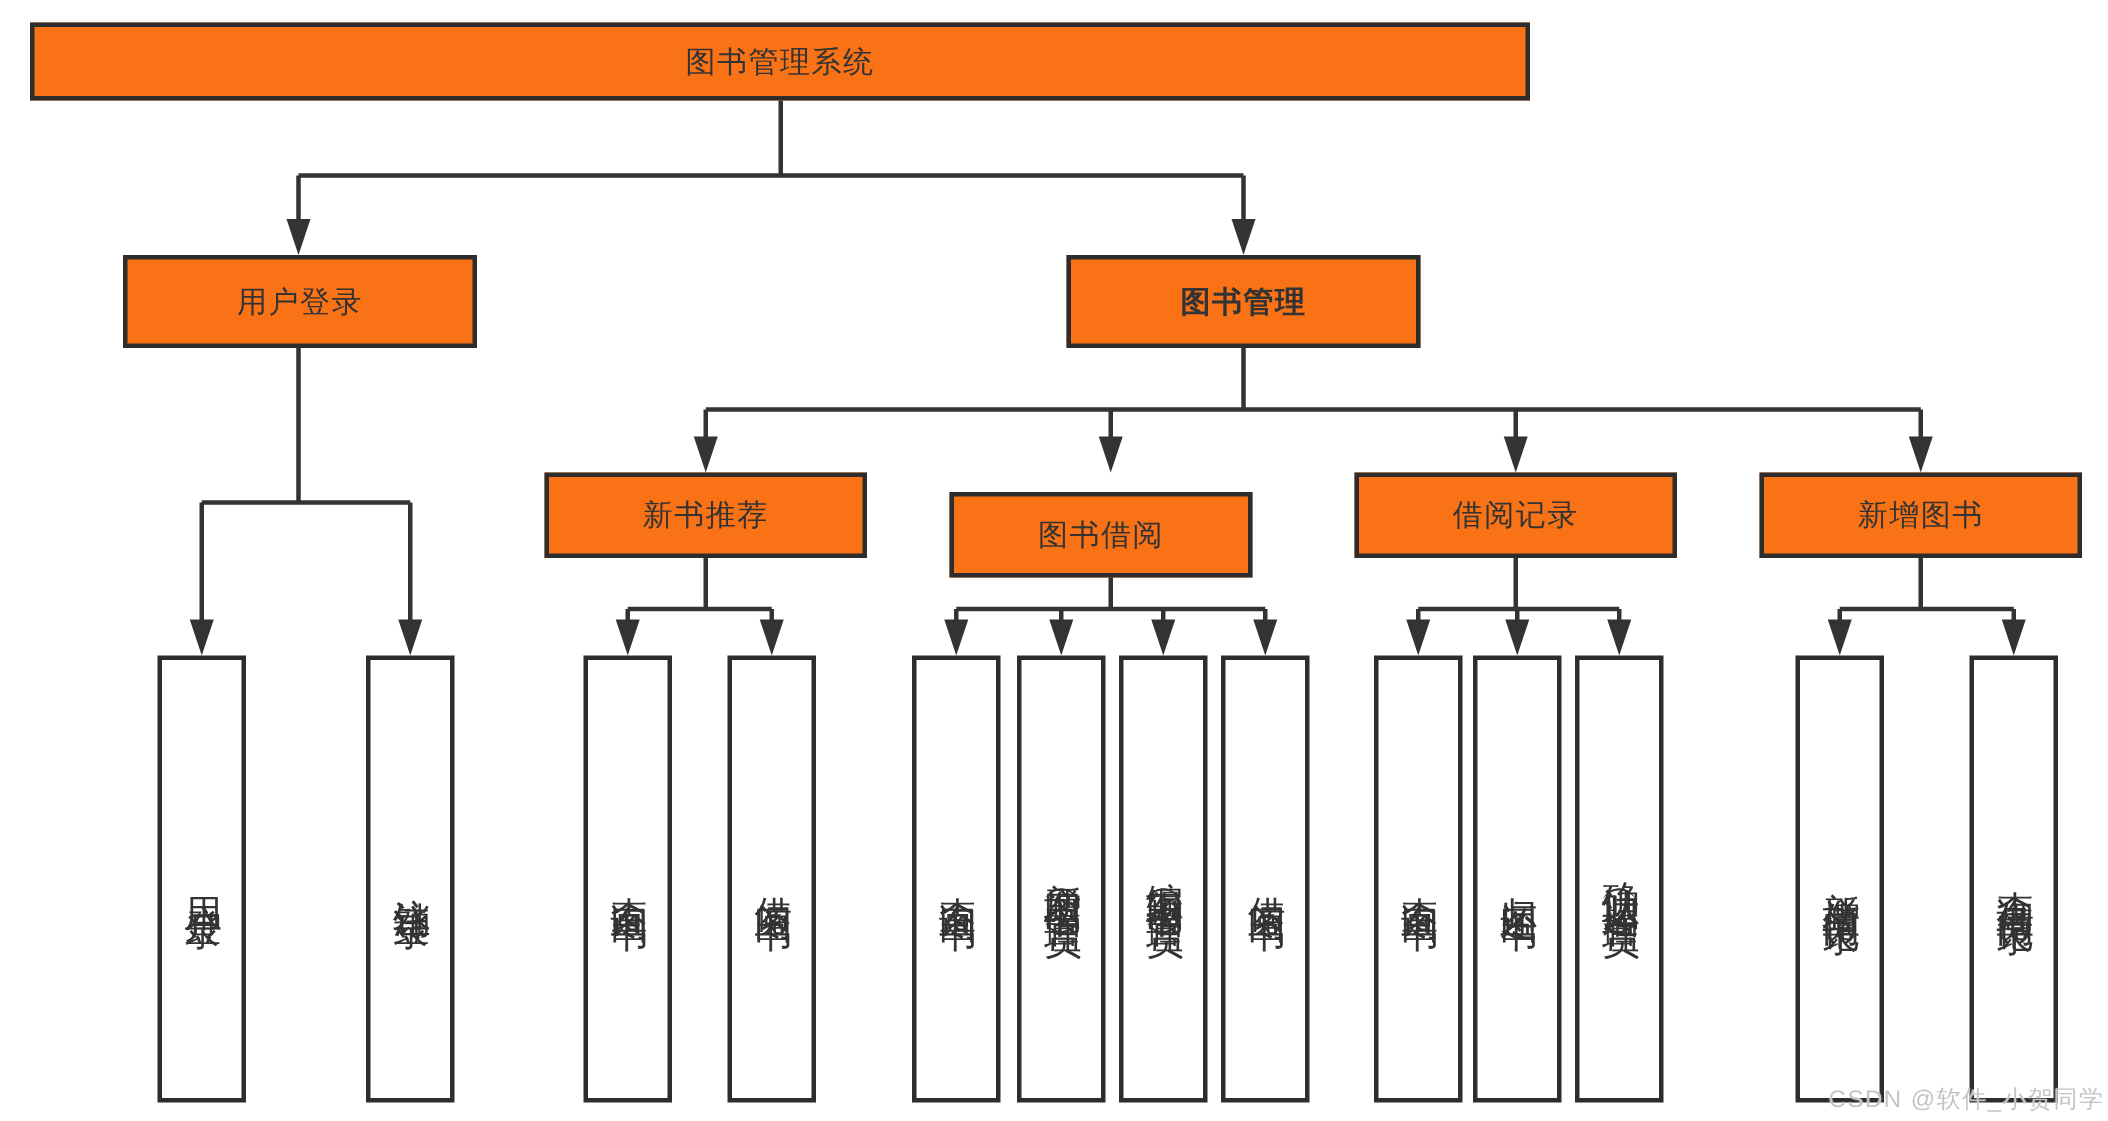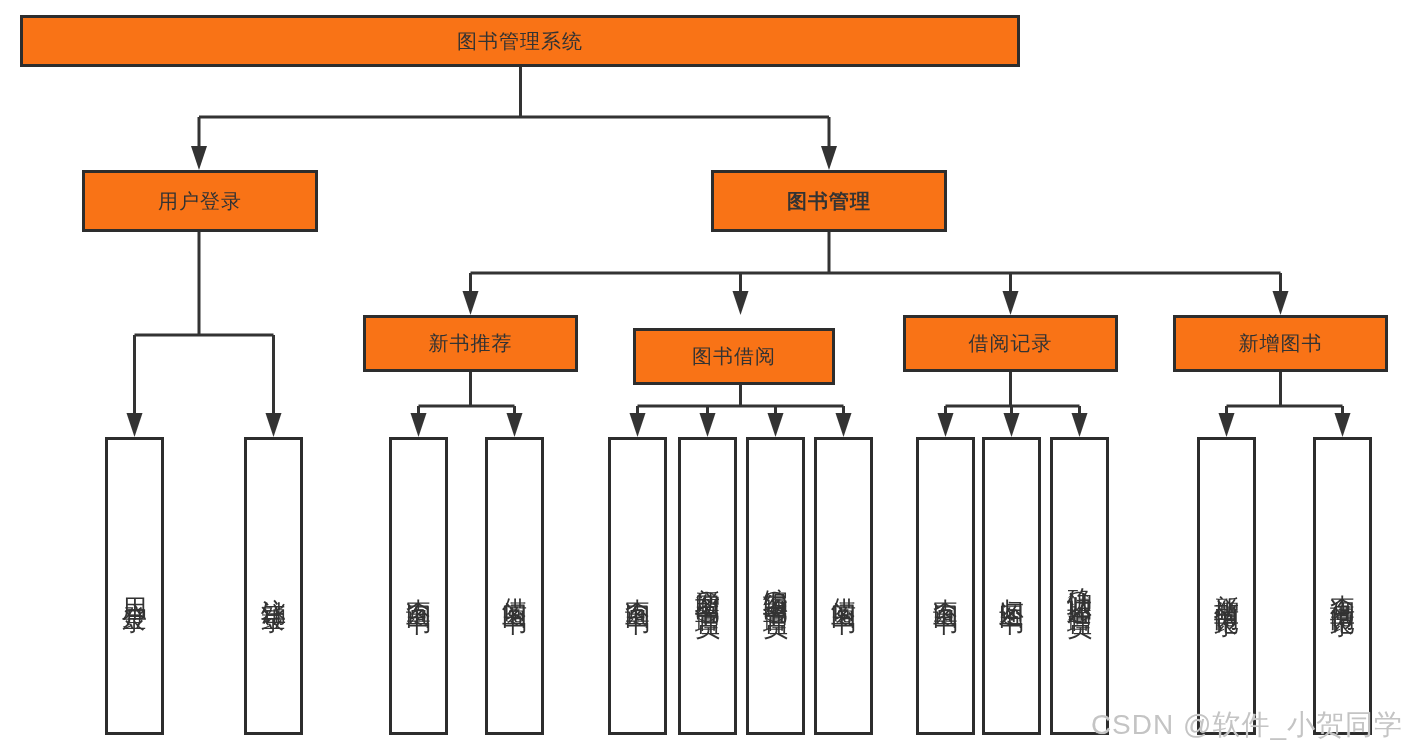--- a/index.html
+++ b/index.html
@@ -39,21 +39,21 @@
     text-orientation:mixed;
     font-size:25px;
     letter-spacing:4px;
     line-height:1;
     color:var(--text);
     white-space:nowrap;
   }
   .watermark{
     position:absolute;z-index:3;
     right:2px;bottom:3px;
-    font-size:28px;
+    font-size:16px;
     color:var(--wm);
     text-shadow:0 0 1px #ffffff;
     letter-spacing:1px;
   }
   
   #n-root       {left:20px;  top:15px;  width:1000px; height:52px;}
   #n-user-login {left:82px;  top:170px; width:236px;  height:62px;}
   #n-book-mgmt  {left:711px; top:170px; width:236px;  height:62px;font-weight:bold;}
   #n-new-rec    {left:363px; top:315px; width:215px;  height:57px;}
   #n-borrow     {left:633px; top:315px; width:202px;  height:57px;margin-top:13px;}

